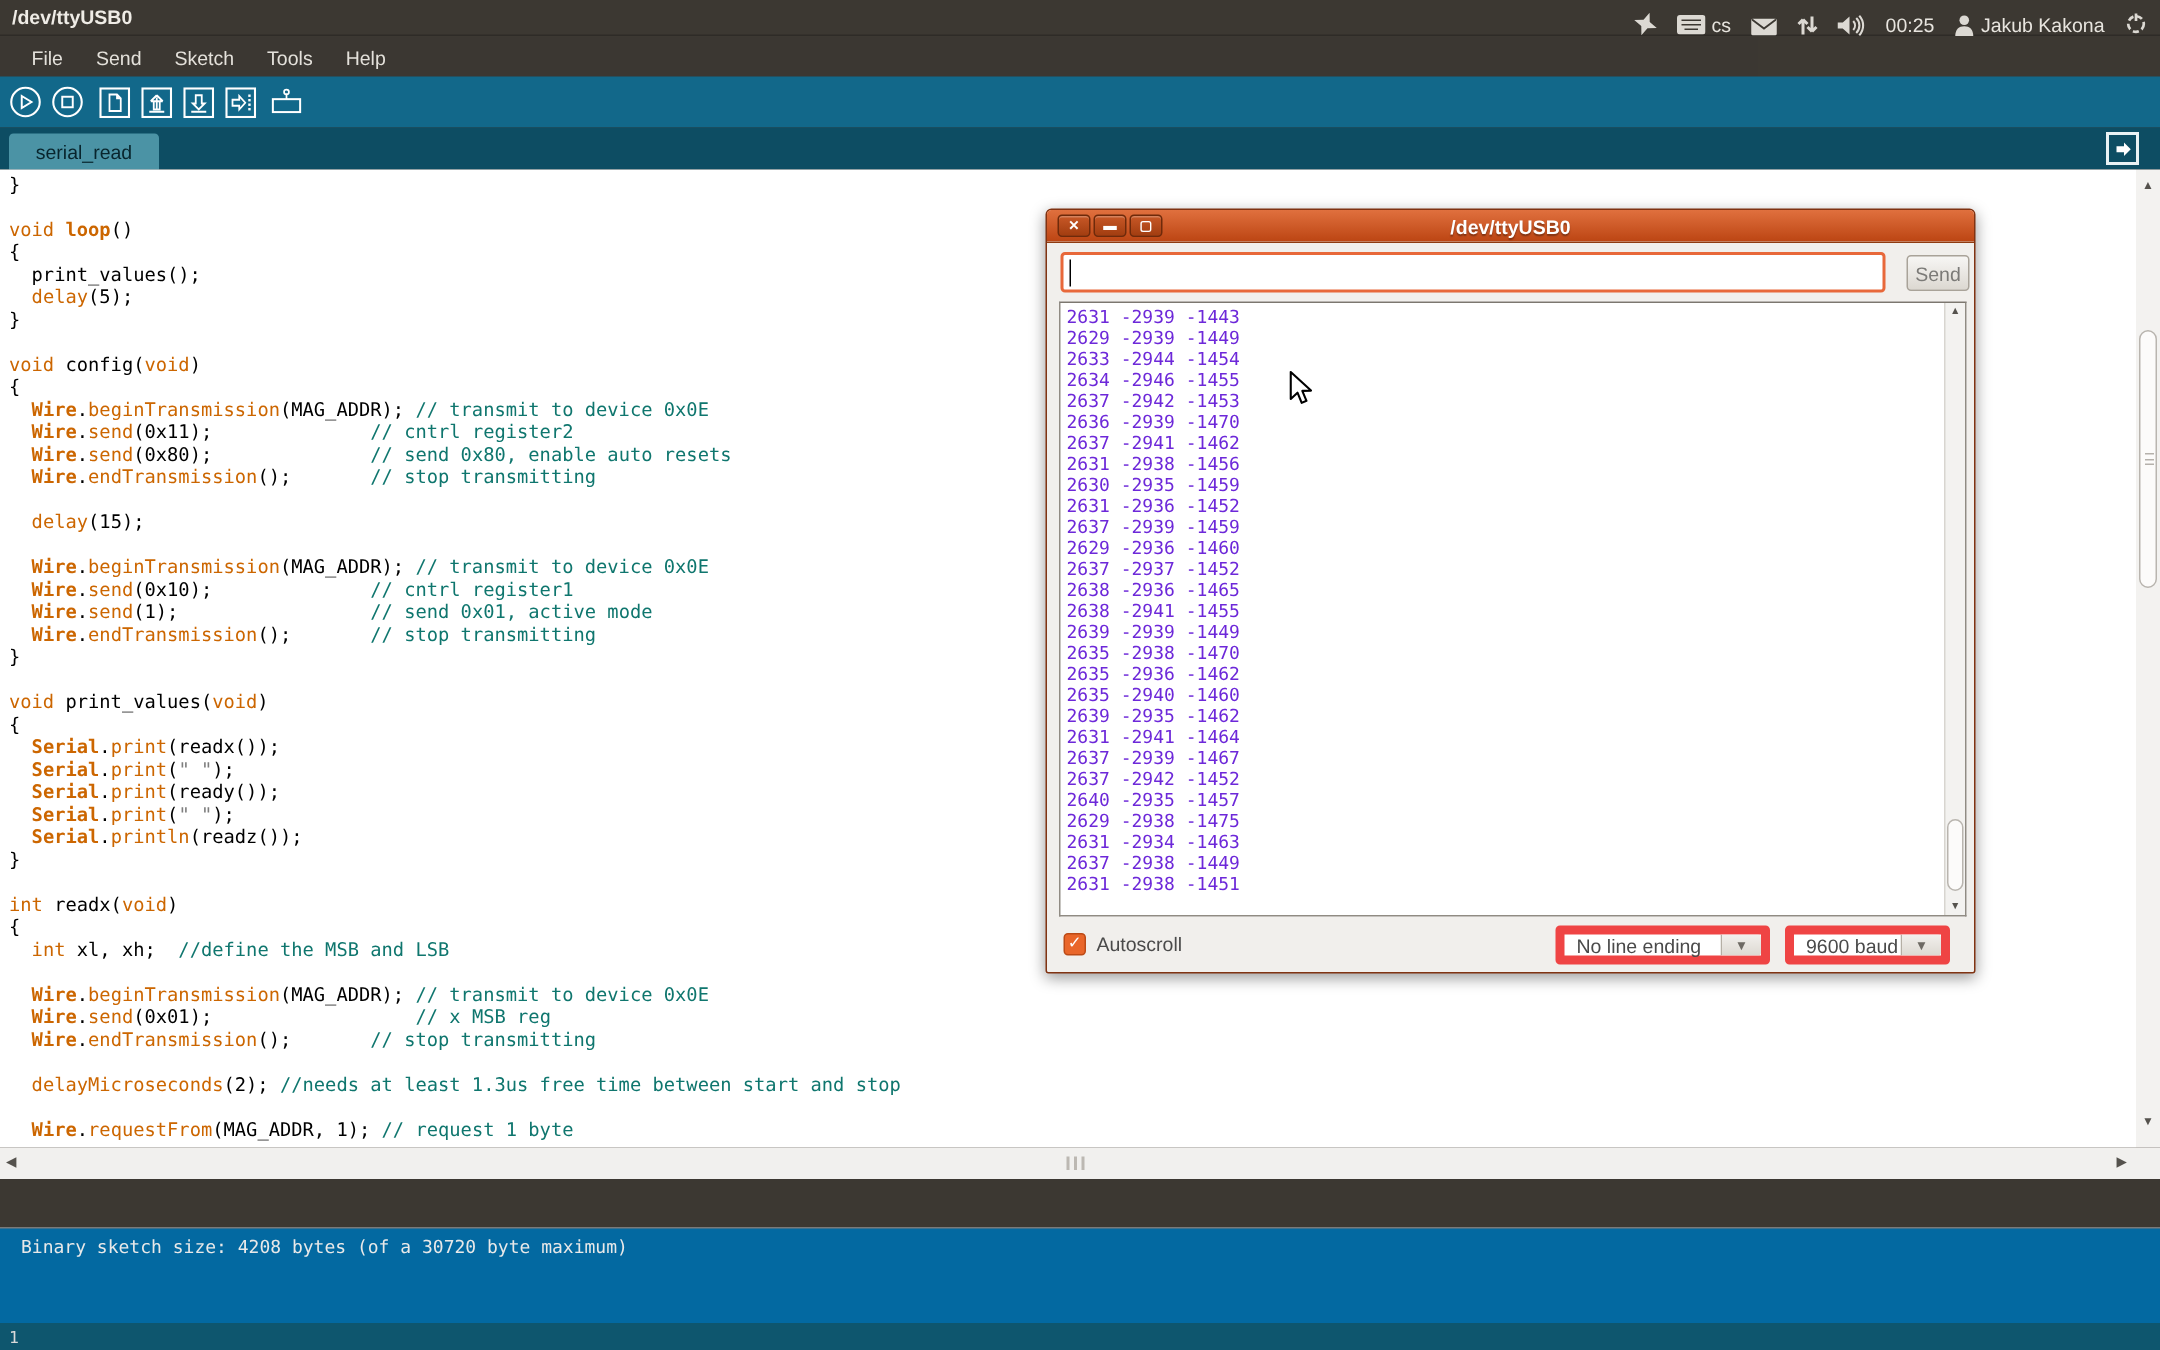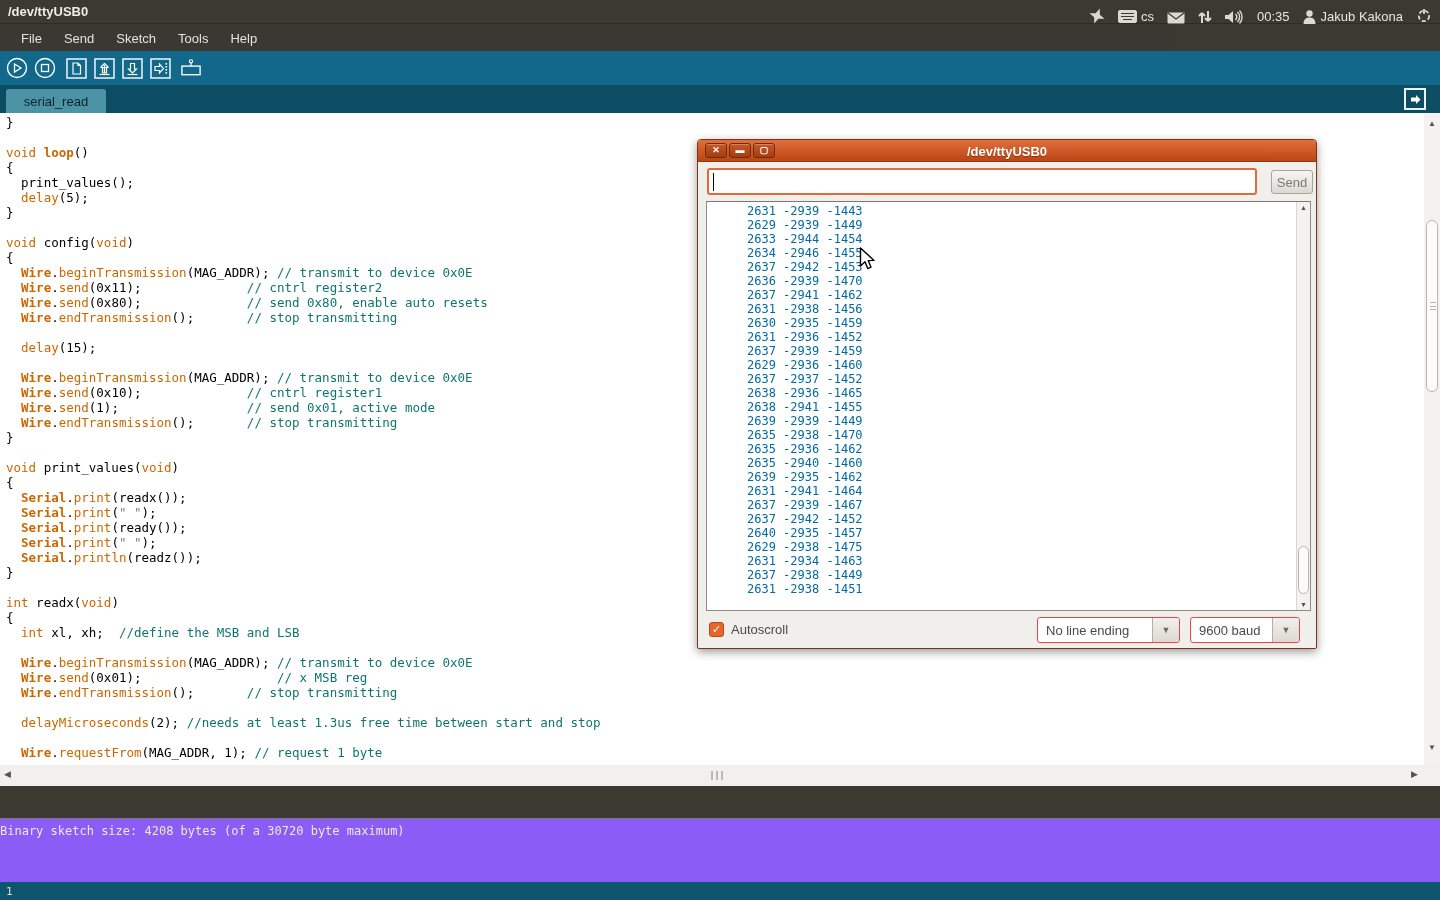--- a/index.html
+++ b/index.html
@@ -57,23 +57,23 @@
   .hscroll { position:absolute; left:0; top:765px; width:1440px; height:21px; background:#F1F0EE; }
   .hscroll .arrow-left  { position:absolute; left:4px;  top:4px; color:#55524D; font-size:9px; }
   .hscroll .arrow-right { position:absolute; right:22px; top:4px; color:#55524D; font-size:9px; }
   .grip-h { position:absolute; left:711px; top:6px; width:12px; height:9px; display:flex; gap:3px; }
   .grip-h i { width:2px; height:9px; background:#BCB8B2; }
 
   
   .statusbar { position:absolute; left:0; top:786px; width:1440px; height:32px; background:#578F9C;
     color:#FFFFFF; font-size:13px; display:flex; align-items:center; }
   .statusbar span { margin-left:8px; }
-  .console { position:absolute; left:0; top:818px; width:1440px; height:64px; background:#8b5cf6;
+  .console { position:absolute; left:0; top:818px; width:1440px; height:64px; background:#0369a1;
     border-top:1px solid #7A7A7A; color:#E9E9E9; font-family:"DejaVu Sans Mono","Liberation Mono",monospace;
-    font-size:12px; padding:5px 0; }
+    font-size:12px; padding:5px 14px; }
   .footerline { position:absolute; left:0; top:882px; width:1440px; height:18px; background:#0E566E;
     color:#D9D9D9; font-family:"DejaVu Sans Mono","Liberation Mono",monospace; font-size:11px;
     display:flex; align-items:center; }
   .footerline span { margin-left:6px; }
 
   
   .sm-window { position:absolute; left:697px; top:139px; width:620px; height:510px;
     background:#F1EFEC; border:1px solid #803312; border-radius:4px 4px 2px 2px;
     box-shadow:0 3px 10px rgba(0,0,0,0.4); }
   .sm-titlebar { position:absolute; left:0; top:0; width:100%; height:22px;
@@ -88,31 +88,31 @@
   .sm-btn.close { left:7px; }  .sm-btn.min { left:31px; } .sm-btn.max { left:55px; }
   .sm-input { position:absolute; left:9px; top:28px; width:550px; height:27px; background:#FFF;
     border:2px solid #E8683A; border-radius:3px; }
   .sm-caret { position:absolute; left:4px; top:3px; width:1px; height:18px; background:#000; }
   .sm-send { position:absolute; left:573px; top:30px; width:42px; height:24px; border:1px solid #A9A399;
     border-radius:3px; background:linear-gradient(#F7F6F4,#DCD8D1); color:#7B7A77; font-size:13px;
     display:flex; align-items:center; justify-content:center; }
   .sm-textarea { position:absolute; left:8px; top:61px; width:605px; height:410px; background:#FFF;
     border:1px solid #908B83; border-top-color:#7C776F; overflow:hidden; }
   .sm-lines { font-family:"DejaVu Sans Mono","Liberation Mono",monospace; font-size:12px; line-height:14px;
-    color:#0369a1; padding:2px 0 0 4px; white-space:pre;margin-left:36px; }
+    color:#6d28d9; padding:2px 0 0 4px; white-space:pre; }
   .sm-scroll { position:absolute; right:0; top:0; width:14px; height:408px; background:#F3F2F0; border-left:1px solid #D8D5D0; }
   .sm-scroll .arrow-up { position:absolute; top:2px; left:0; width:13px; text-align:center; color:#55524D; font-size:7px; }
   .sm-scroll .arrow-down { position:absolute; bottom:2px; left:0; width:13px; text-align:center; color:#55524D; font-size:7px; }
   .sm-thumb { position:absolute; left:1px; top:344px; width:11px; height:48px; background:#FCFBFA;
     border:1px solid #B9B5AF; border-radius:6px; }
   .sm-controls { position:absolute; left:0; top:471px; width:100%; height:39px; }
   .sm-checkbox { position:absolute; left:11px; top:11px; width:15px; height:15px; background:#E9662A;
     border:1px solid #BC4A16; border-radius:3px; color:#FFF; font-size:11px; line-height:13px; text-align:center; }
   .sm-autoscroll-label { position:absolute; left:33px; top:11px; font-size:13px; color:#4A4A4A;text-align:right; }
-  .dropdown { position:absolute; top:6px; height:26px; border:1px solid #ef4444; border-radius:3px;
+  .dropdown { position:absolute; top:6px; height:26px; border:6px solid #ef4444; border-radius:3px;
     background:#FFF; display:flex; }
   .dd-text { flex:1; font-size:13px; color:#4A4A4A; display:flex; align-items:center; padding-left:8px; white-space:nowrap; }
   .dd-arrow { width:27px; background:linear-gradient(#F2F0ED,#DDD9D2); border-left:1px solid #B5AFA5;
     border-radius:0 2px 2px 0; display:flex; align-items:center; justify-content:center; color:#6E6A64; font-size:9px; }
   .dd-lineending { left:339px; width:143px; }
   .dd-baud { left:492px; width:110px; }
 
   .mouse-cursor { position:absolute; left:859px; top:247px; z-index:99; }
 </style>
 </head>
@@ -150,21 +150,21 @@
             <path d="M4 15 V5 M4 5 L1 8 M4 5 L7 8" stroke="#DCD9D3" stroke-width="2" fill="none" transform="translate(0,-1)"></path>
             <path d="M10 0 V10 M10 10 L7 7 M10 10 L13 7" stroke="#DCD9D3" stroke-width="2" fill="none" transform="translate(0,2)"></path>
           </svg>
       </span>
       <span>
         <svg width="19" height="14" viewBox="0 0 19 14">
             <path d="M0 5 H3.5 L8 1 V13 L3.5 9 H0 Z" fill="#DCD9D3"></path>
             <path d="M10.5 4 A4.5 4.5 0 0 1 10.5 10 M12.5 2 A7 7 0 0 1 12.5 12 M14.5 0.5 A9.5 9.5 0 0 1 14.5 13.5" stroke="#DCD9D3" stroke-width="1.4" fill="none"></path>
           </svg>
       </span>
-      <span class="tray-label">00:35</span>
+      <span class="tray-label">00:25</span>
       <span style="display:flex;align-items:center;gap:5px">
         <svg width="13" height="14" viewBox="0 0 13 14">
             <circle cx="6.5" cy="3.5" r="3.2" fill="#DCD9D3"></circle>
             <path d="M0.5 14 C0.5 9.5 3 7.5 6.5 7.5 C10 7.5 12.5 9.5 12.5 14 Z" fill="#DCD9D3"></path>
           </svg>
         <span class="tray-label">Jakub Kakona</span>
       </span>
       <span style="margin-right:2px">
         <svg width="16" height="16" viewBox="0 0 16 16">
             <g stroke="#DCD9D3" stroke-width="1.8" fill="none">

